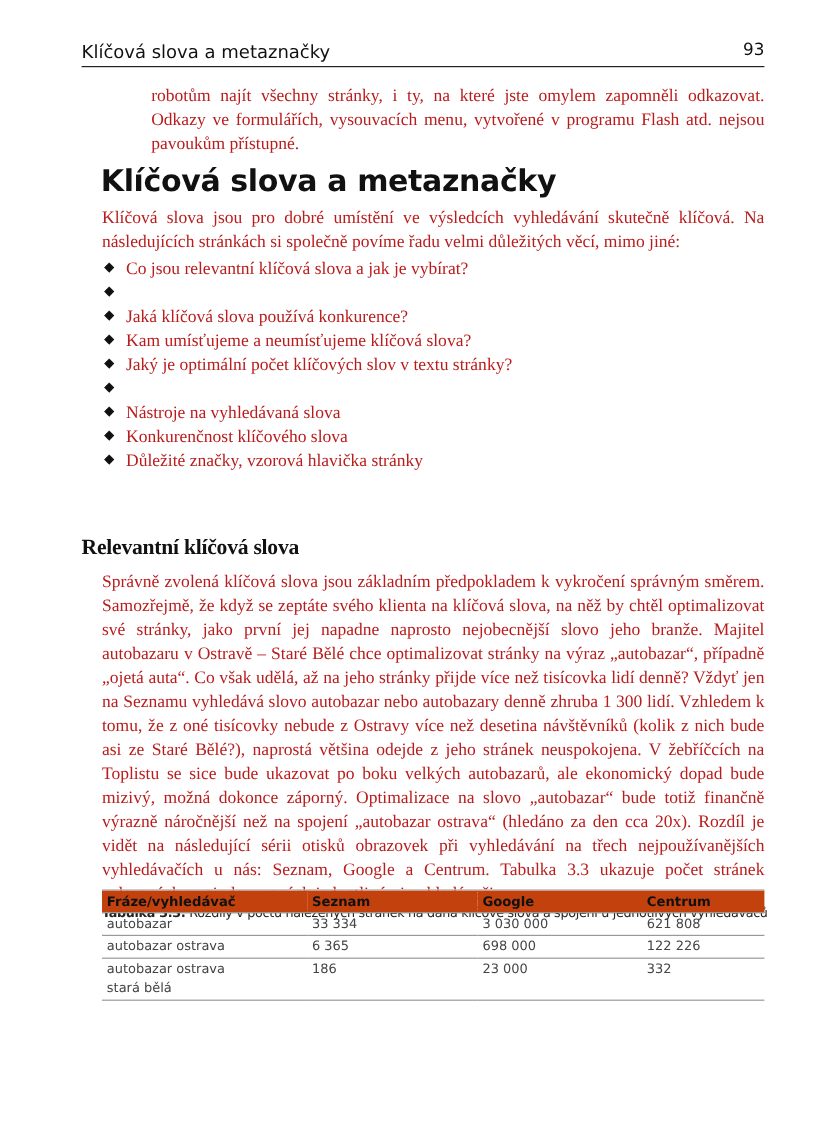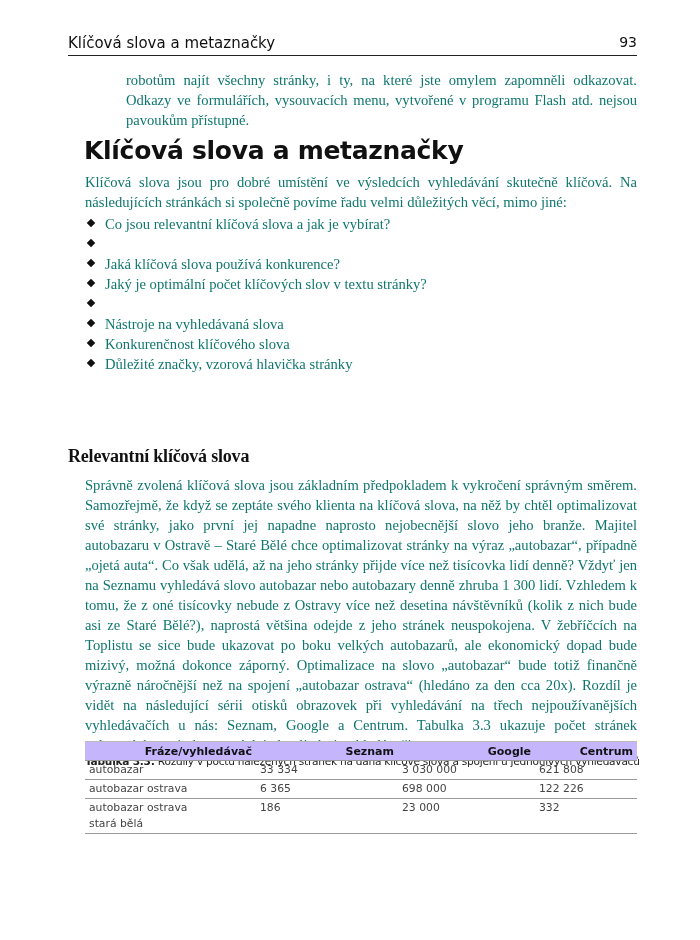--- a/index.html
+++ b/index.html
@@ -5,21 +5,21 @@
     html, body { margin: 0; padding: 0; background: #ffffff; }
     body { width: 700px; height: 940px; position: relative; overflow: hidden; color: #1a1a1a; }
     .running-head {
       position: absolute; left: 68px; top: 31px; width: 569px; height: 24px;
       border-bottom: 1px solid #222;
       font-family: "DejaVu Sans", sans-serif; font-size: 15px; color: #111;
     }
     .running-head .title { position: absolute; left: 0; top: 3px; }
     .running-head .page-number { position: absolute; right: 0; top: 3px; font-size: 14px; }
 
-    .serif { font-family: "Liberation Serif", serif; font-size: 14.6px; line-height: 20px; color: #0f766e; }
+    .serif { font-family: "Liberation Serif", serif; font-size: 14.6px; line-height: 20px; color: #b91c1c; }
 
     .cont-para {
       position: absolute; left: 126px; top: 70px; width: 511px;
       text-align: justify; text-align-last: left;
     }
     h1.section-title {
       position: absolute; left: 84px; top: 136px; margin: 0;
       font-family: "DejaVu Sans", sans-serif; font-weight: bold; font-size: 25px; letter-spacing: -0.3px; color: #111;
     }
     .intro-para { position: absolute; left: 85px; top: 172px; width: 552px; text-align: justify; text-align-last: left; }
@@ -40,21 +40,21 @@
       position: absolute; left: 85px; top: 715px; width: 560px;
       font-family: "DejaVu Sans", sans-serif; font-size: 10.6px; color: #222; white-space: nowrap; letter-spacing: -0.25px; margin-top: 40px;
     }
     .table-caption b { font-weight: bold; }
 
     table.data-table {
       position: absolute; left: 85px; top: 741px; width: 552px;
       border-collapse: collapse; font-family: "DejaVu Sans", sans-serif; font-size: 10.8px; color: #444;
     }
     table.data-table th {
-      background: #c4b5fd; color: #111; font-weight: bold; text-align: right;
+      background: #c2410c; color: #111; font-weight: bold; text-align: left;
       height: 18px; padding: 0 4px; border-top: 1px solid #bbb; border-bottom: 1px solid #999; font-size: 11px;
     }
     table.data-table td { padding: 1px 4px; height: 16px; border-bottom: 1px solid #999; vertical-align: top; line-height: 16px; font-weight: 400; }
     table.data-table col.c1 { width: 171px; }
     table.data-table col.c2 { width: 142px; }
     table.data-table col.c3 { width: 137px; }
     table.data-table col.c4 { width: 102px; }
   </style>
 </head>
 <body>
@@ -67,20 +67,21 @@
 <p class="cont-para serif" style="margin:0">robotům najít všechny stránky, i ty, na které jste omylem zapomněli odkazovat. Odkazy ve formulářích, vysouvacích menu, vytvořené v programu Flash atd. nejsou pavoukům přístupné.</p>
 
 <h1 class="section-title">Klíčová slova a metaznačky</h1>
 
 <p class="intro-para serif" style="margin:0">Klíčová slova jsou pro dobré umístění ve výsledcích vyhledávání skutečně klíčová. Na následujících stránkách si společně povíme řadu velmi důležitých věcí, mimo jiné:</p>
 
 <ul class="topic-list serif">
   <li><span class="bullet"></span><span>Co jsou relevantní klíčová slova a jak je vybírat?</span></li>
   <li><span class="bullet"></span></li>
   <li><span class="bullet"></span><span>Jaká klíčová slova používá konkurence?</span></li>
+  <li><span class="bullet"></span><span>Kam umísťujeme a neumísťujeme klíčová slova?</span></li>
   <li><span class="bullet"></span><span>Jaký je optimální počet klíčových slov v textu stránky?</span></li>
   <li><span class="bullet"></span></li>
   <li><span class="bullet"></span><span>Nástroje na vyhledávaná slova</span></li>
   <li><span class="bullet"></span><span>Konkurenčnost klíčového slova</span></li>
   <li><span class="bullet"></span><span>Důležité značky, vzorová hlavička stránky</span></li>
 </ul>
 
 <h2 class="subsection-title">Relevantní klíčová slova</h2>
 
 <p class="main-para serif" style="margin:0">Správně zvolená klíčová slova jsou základním předpokladem k vykročení správným směrem. Samozřejmě, že když se zeptáte svého klienta na klíčová slova, na něž by chtěl optimalizovat své stránky, jako první jej napadne naprosto nejobecnější slovo jeho branže. Majitel autobazaru v Ostravě – Staré Bělé chce optimalizovat stránky na výraz „autobazar“, případně „ojetá auta“. Co však udělá, až na jeho stránky přijde více než tisícovka lidí denně? Vždyť jen na Seznamu vyhledává slovo autobazar nebo autobazary denně zhruba 1 300 lidí. Vzhledem k tomu, že z oné tisícovky nebude z Ostravy více než desetina návštěvníků (kolik z nich bude asi ze Staré Bělé?), naprostá většina odejde z jeho stránek neuspokojena. V žebříčcích na Toplistu se sice bude ukazovat po boku velkých autobazarů, ale ekonomický dopad bude mizivý, možná dokonce záporný. Optimalizace na slovo „autobazar“ bude totiž finančně výrazně náročnější než na spojení „autobazar ostrava“ (hledáno za den cca 20x). Rozdíl je vidět na následující sérii otisků obrazovek při vyhledávání na třech nejpoužívanějších vyhledávačích u nás: Seznam, Google a Centrum. Tabulka 3.3 ukazuje počet stránek nalezených a zaindexovaných jednotlivými vyhledávači.</p>

